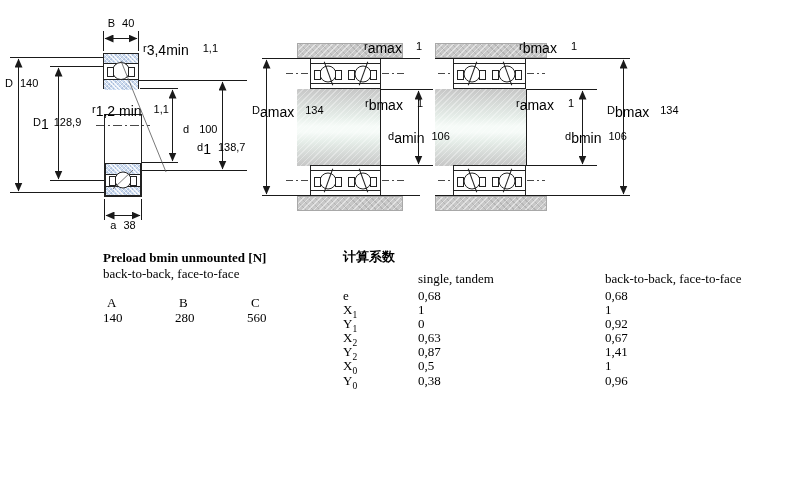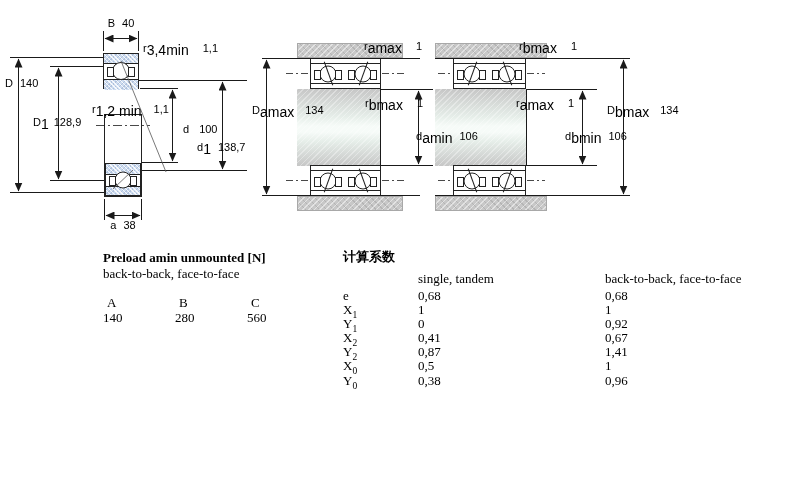--- a/index.html
+++ b/index.html
@@ -238,34 +238,34 @@
     <span>d</span><sub>1</sub><span class="v" style="margin-left:7px;">138,7</span></span>
   <span class="lbl" style="left:104px;top:219px;width:38px;text-align:center;">
     <span>a</span><span class="v" style="margin-left:7px;">38</span></span>
 
   <span class="lbl" style="left:364px;top:40px;">
     <span>r</span><sub>amax</sub><span class="v" style="margin-left:14px;">1</span></span>
   <span class="lbl" style="left:365px;top:97px;">
     <span>r</span><sub>bmax</sub><span class="v" style="margin-left:14px;">1</span></span>
   <span class="lbl" style="left:252px;top:104px;">
     <span>D</span><sub>amax</sub><span class="v" style="margin-left:11px;">134</span></span>
-  <span class="lbl" style="left:416px;top:130px;">
+  <span class="lbl" style="left:388px;top:130px;">
     <span>d</span><sub>amin</sub><span class="v" style="margin-left:7px;">106</span></span>
 
   <span class="lbl" style="left:519px;top:40px;">
     <span>r</span><sub>bmax</sub><span class="v" style="margin-left:14px;">1</span></span>
   <span class="lbl" style="left:516px;top:97px;">
     <span>r</span><sub>amax</sub><span class="v" style="margin-left:14px;">1</span></span>
   <span class="lbl" style="left:565px;top:130px;">
     <span>d</span><sub>bmin</sub><span class="v" style="margin-left:7px;">106</span></span>
   <span class="lbl" style="left:607px;top:104px;">
     <span>D</span><sub>bmax</sub><span class="v" style="margin-left:11px;">134</span></span>
 
   <div>
-    <div class="ser bold" style="left:103px;top:250px;">Preload amin unmounted [N]</div>
+    <div class="ser bold" style="left:103px;top:250px;">Preload bmin unmounted [N]</div>
     <div class="ser" style="left:103px;top:266px;">back-to-back, face-to-face</div>
     <div class="ser cols" style="left:107px;top:295px;">
       <span>A</span><span>B</span><span>C</span>
     </div>
     <div class="ser cols" style="left:103px;top:310px;">
       <span>140</span><span>280</span><span>560</span>
     </div>
   </div>
 
   <div>
@@ -273,21 +273,21 @@
     <div class="ser" style="left:418px;top:271px;">single, tandem</div>
     <div class="ser" style="left:605px;top:271px;">back-to-back, face-to-face</div>
 
     <div class="frow" style="top:288px;">
       <span class="c0"><span>e</span><sub></sub></span><span class="c1">0,68</span><span>0,68</span></div>
     <div class="frow" style="top:302px;">
       <span class="c0"><span>X</span><sub>1</sub></span><span class="c1">1</span><span>1</span></div>
     <div class="frow" style="top:316px;">
       <span class="c0"><span>Y</span><sub>1</sub></span><span class="c1">0</span><span>0,92</span></div>
     <div class="frow" style="top:330px;">
-      <span class="c0"><span>X</span><sub>2</sub></span><span class="c1">0,41</span><span>0,67</span></div>
+      <span class="c0"><span>X</span><sub>2</sub></span><span class="c1">0,63</span><span>0,67</span></div>
     <div class="frow" style="top:344px;">
       <span class="c0"><span>Y</span><sub>2</sub></span><span class="c1">0,87</span><span>1,41</span></div>
     <div class="frow" style="top:358px;">
       <span class="c0"><span>X</span><sub>0</sub></span><span class="c1">0,5</span><span>1</span></div>
     <div class="frow" style="top:373px;">
       <span class="c0"><span>Y</span><sub>0</sub></span><span class="c1">0,38</span><span>0,96</span></div>
   </div>
 
 </div>
 

